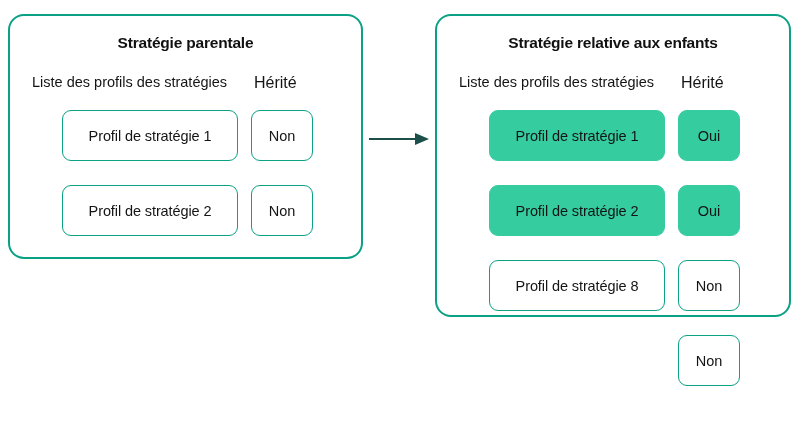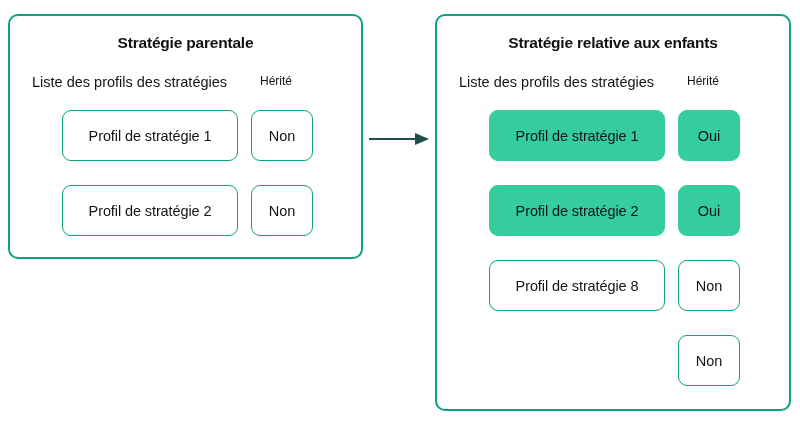--- a/index.html
+++ b/index.html
@@ -20,34 +20,34 @@
     width: 800px;
     height: 426px;
     background: #ffffff;
   }
 
   
   .panel {
     position: absolute;
     box-sizing: border-box;
     border: 2px solid #0AA184;
-    border-radius: 10px;
+    border-radius: 16px;
     background: #ffffff;
   }
   #panel-parent {
     left: 8px;
     top: 14px;
     width: 355px;
     height: 245px;
   }
   #panel-child {
     left: 435px;
     top: 14px;
     width: 356px;
-    height: 397px;
+    height: 303px;
   }
 
   .panel-title {
     position: absolute;
     left: 0;
     right: 0;
     top: 18px;
     text-align: center;
     font-size: 15.5px;
     font-weight: bold;
@@ -67,23 +67,23 @@
     position: absolute;
     left: 8px;
     top: 0;
     font-size: 14.5px;
     color: #141414;
     white-space: nowrap;
     margin-left: 14px;
   }
   .col-head-inherited {
     position: absolute;
-    left: 250px;
+    left: 244px;
     top: 0;
-    font-size: 12px;
+    font-size: 16px;
     color: #141414;
     white-space: nowrap;
   }
 
   
   .rows {
     position: absolute;
     left: 0;
     top: 94px;
     right: 0;

